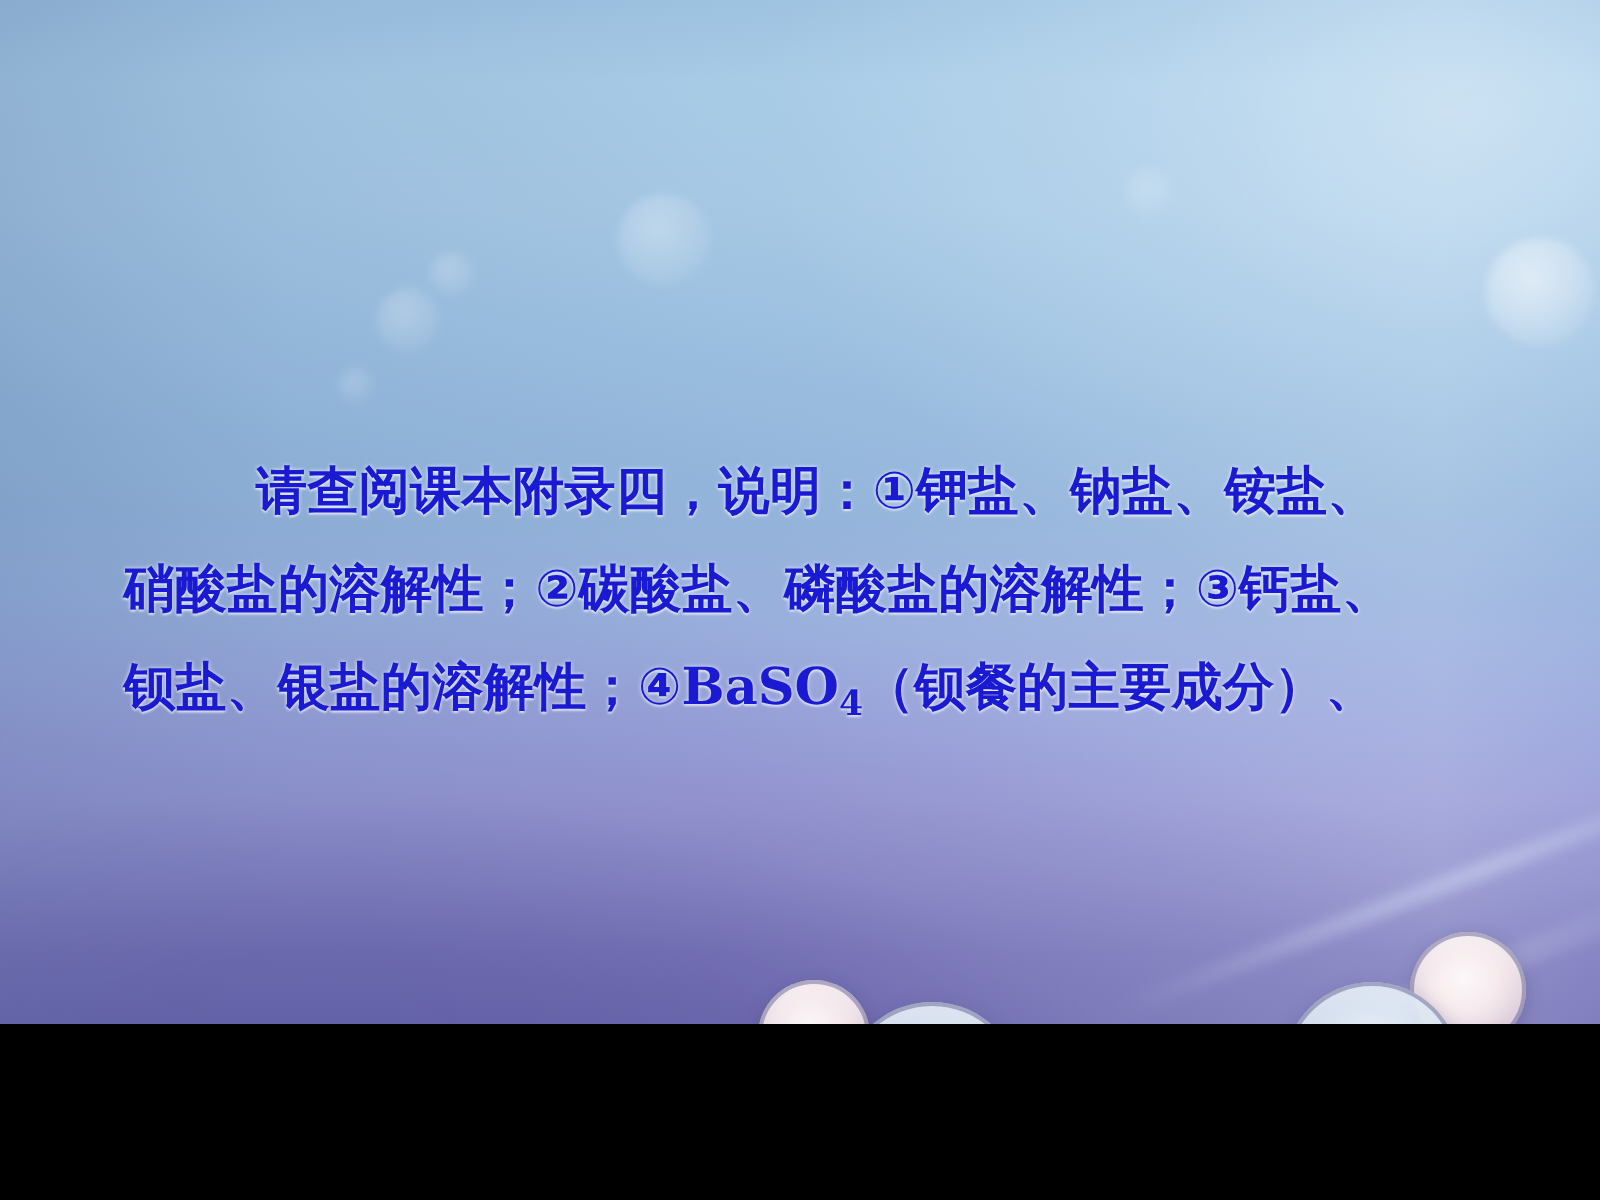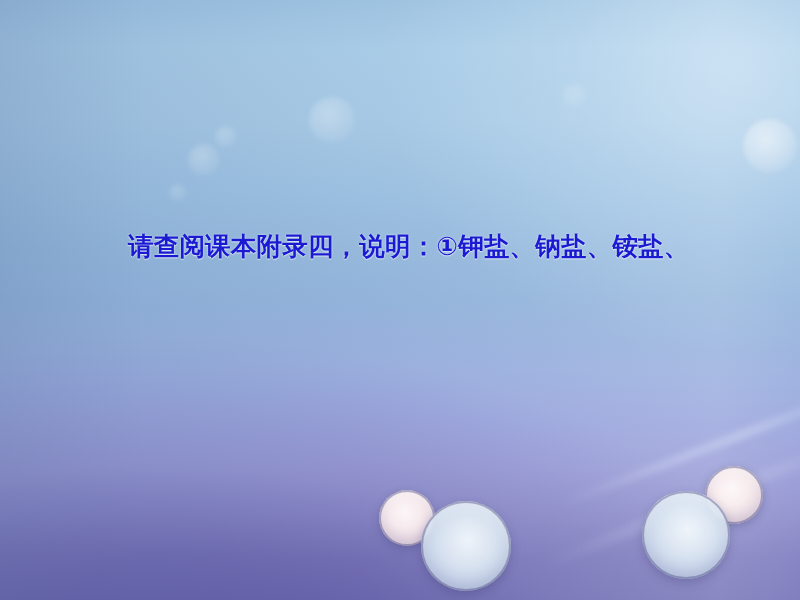--- a/index.html
+++ b/index.html
@@ -7,21 +7,21 @@
     padding: 0;
     background: #000;
   }
   body {
     font-family: "Liberation Sans", sans-serif;
   }
 
   #slide {
     position: relative;
     width: 800px;
-    height: 600px;
+    height: 512px;
     overflow: hidden;
     
     background:
       linear-gradient(180deg,
         #9dc2e0 0%,
         #a8cbe6 8%,
         #a6c8e4 20%,
         #9cc0e0 32%,
         #95b8dc 42%,
         #93b3da 50%,
@@ -205,18 +205,24 @@
   <div class="sphere-rim" style="left:705px; top:466px; width:54px; height:54px;"></div>
   <div class="sphere sphere-blue" style="left:642px; top:491px; width:88px; height:88px;"></div>
   <div class="sphere-rim" style="left:642px; top:491px; width:84px; height:84px;"></div>
 
   <div id="text-block">
 
     <span class="line">
       <span class="indent"></span><span>请查阅课本附录四，说明：</span><span class="circnum">①</span><span>钾盐、钠盐、铵盐、</span>
     </span>
 
-
+    <span class="line">
+      <span>硝酸盐的溶解性；</span><span class="circnum">②</span><span>碳酸盐、磷酸盐的溶解性；</span><span class="circnum">③</span><span>钙盐、</span>
+    </span>
+
+    <span class="line">
+      <span>钡盐、银盐的溶解性；</span><span class="circnum">④</span><span class="formula"><span>BaSO</span><sub>4</sub></span><span>（钡餐的主要成分）、</span>
+    </span>
 
 
   </div>
 
 </div>
 
 </body></html>

